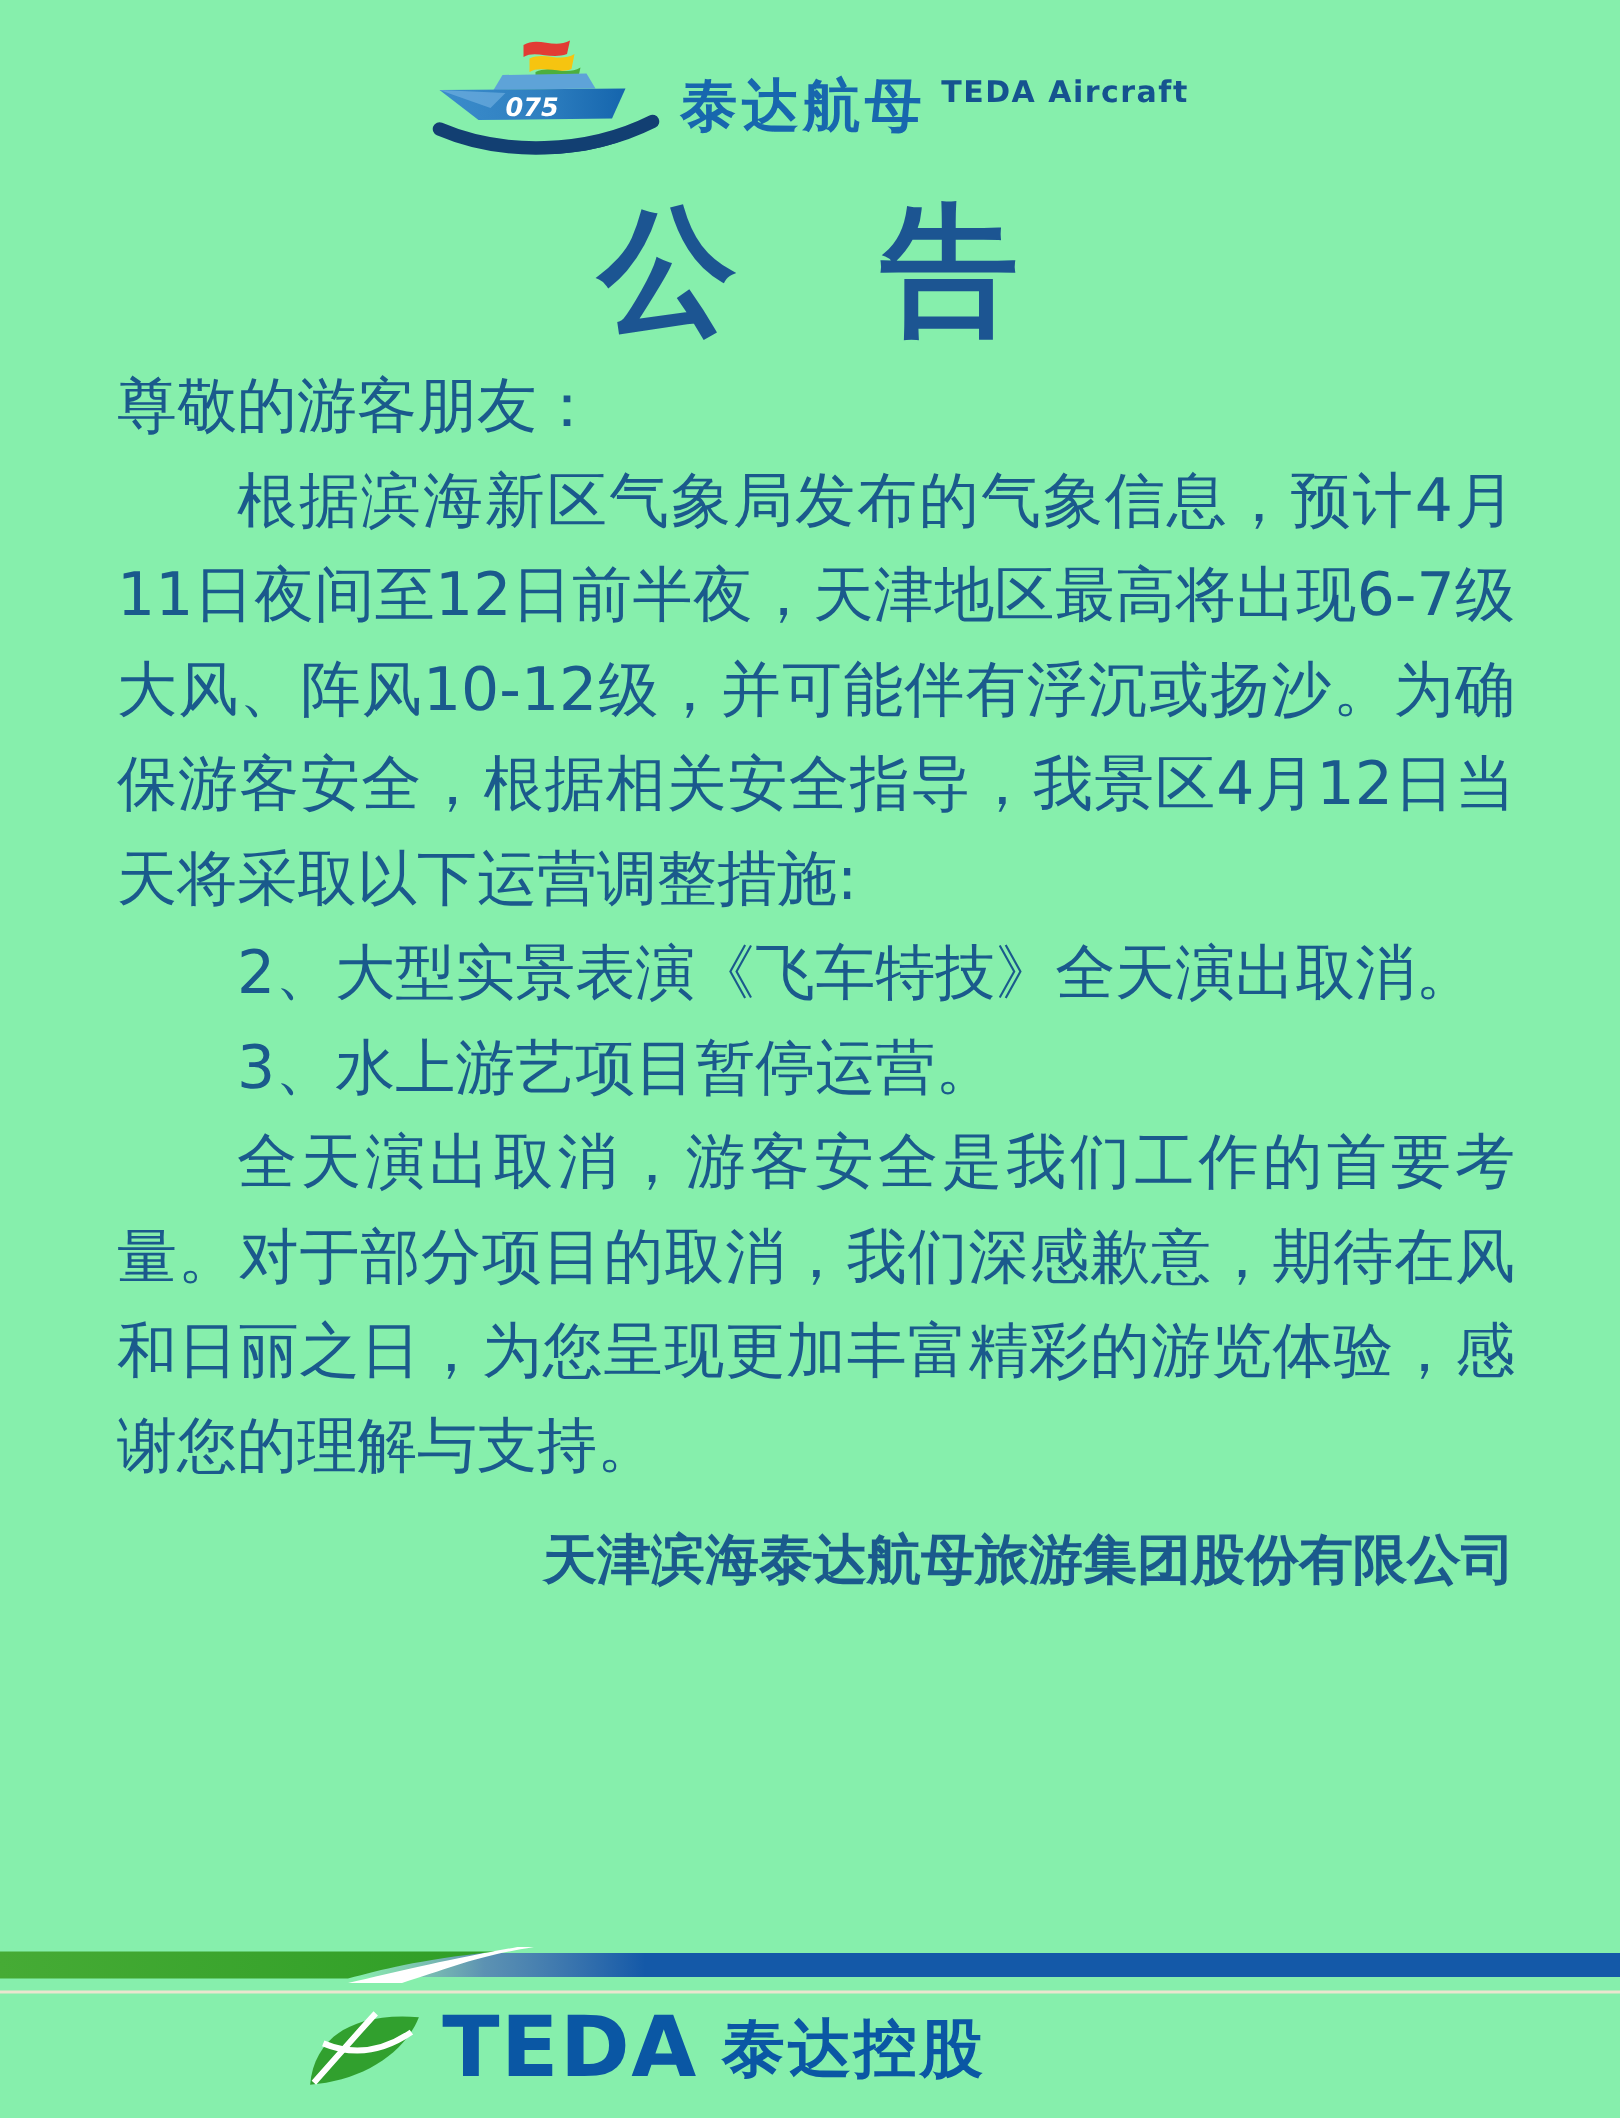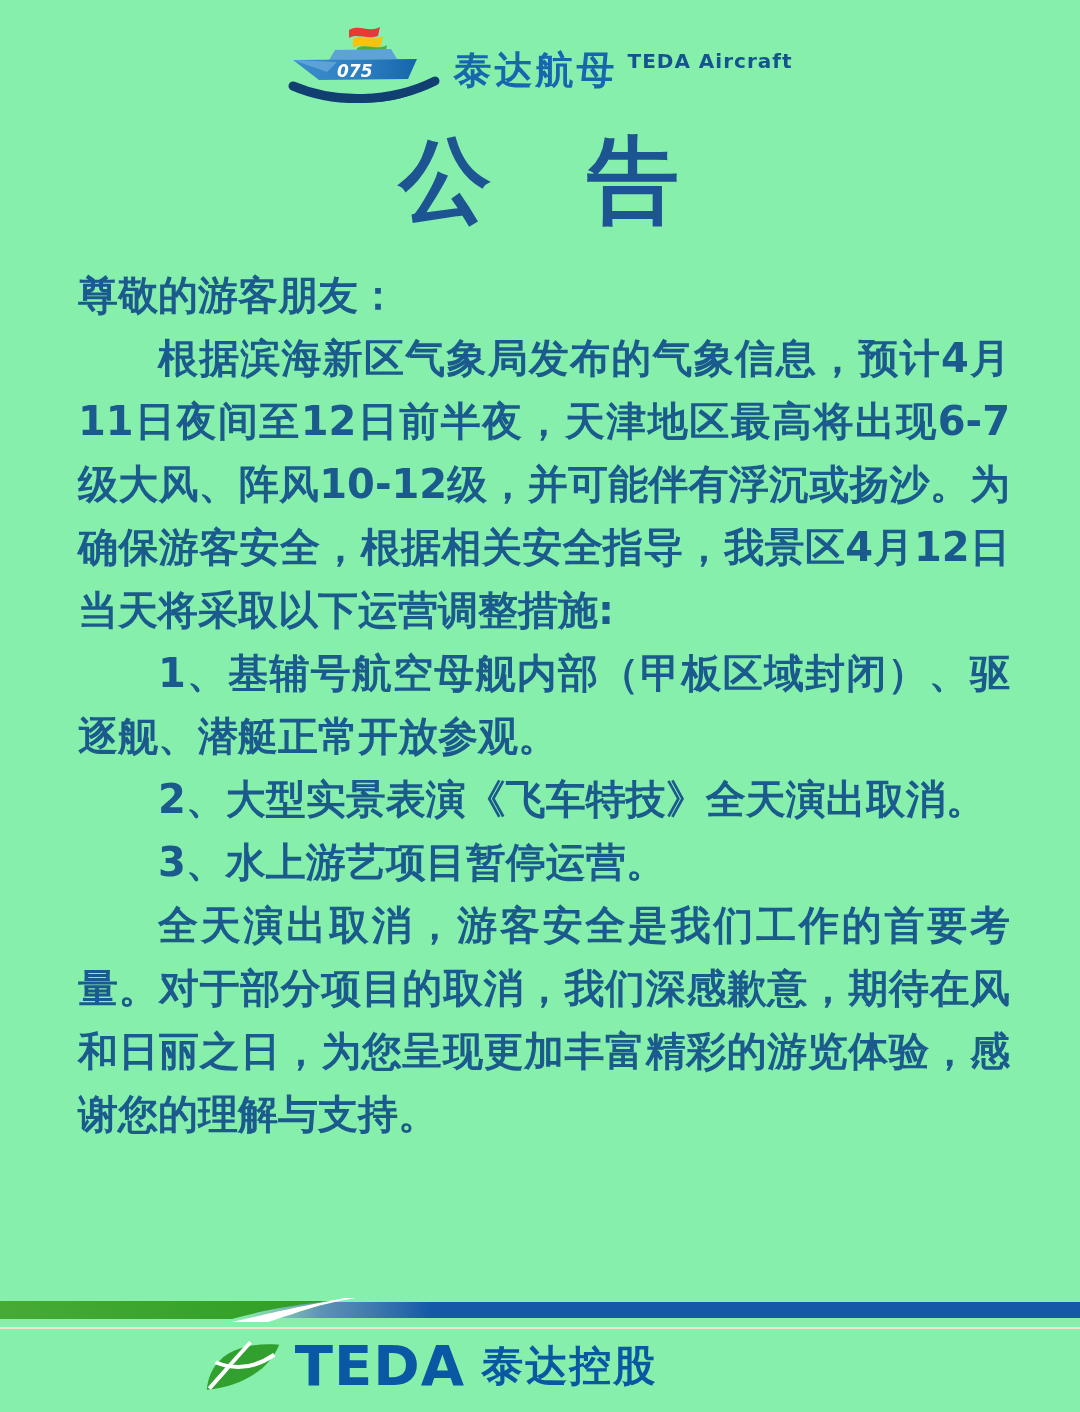--- a/index.html
+++ b/index.html
@@ -45,25 +45,24 @@
     text-align: center;
     font-size: 92px;
     font-weight: 800;
     color: #1c5592;
     line-height: 118px;
     letter-spacing: 2px;
   }
 
   
   .notice-body {
-    margin-top: 24px;
     padding: 0 70px 0 78px;
     color: #1a5a8c;
     font-size: 40px;
-    font-weight: 700;
+    font-weight: 400;
     line-height: 63px;
     text-align: justify;
   }
   .notice-body p { margin: 0; }
   .notice-body p.indent { text-indent: 2em; }
 
   
   .signature {
     margin-top: 16px;
     padding-right: 70px;
@@ -136,27 +135,27 @@
       <span class="logo-cn">泰达航母</span>
       <span class="logo-en">TEDA Aircraft</span>
     </div>
   </div>
 
   <div class="title">公　告</div>
 
   <div class="notice-body">
     <p>尊敬的游客朋友：</p>
     <p class="indent">根据滨海新区气象局发布的气象信息，预计4月11日夜间至12日前半夜，天津地区最高将出现6-7级大风、阵风10-12级，并可能伴有浮沉或扬沙。为确保游客安全，根据相关安全指导，我景区4月12日当天将采取以下运营调整措施:</p>
-    <p class="indent">1、基辅号航空母舰内部（甲板区域封闭）、驱逐舰、潜艇正常开放参观。</p>
     <p class="indent">2、大型实景表演《飞车特技》全天演出取消。</p>
     <p class="indent">3、水上游艺项目暂停运营。</p>
     <p class="indent">全天演出取消，游客安全是我们工作的首要考量。对于部分项目的取消，我们深感歉意，期待在风和日丽之日，为您呈现更加丰富精彩的游览体验，感谢您的理解与支持。</p>
   </div>
 
   <div class="signature">
+    <p>天津滨海泰达航母旅游集团股份有限公司</p>
   </div>
 
   <svg class="band" viewBox="0 0 1080 24" preserveAspectRatio="none">
     <defs>
       <linearGradient id="bandBlue" gradientUnits="userSpaceOnUse" x1="235" y1="0" x2="430" y2="0">
         <stop offset="0" stop-color="#8a7fc0" stop-opacity="0"></stop>
         <stop offset="0.45" stop-color="#4a6ab5" stop-opacity="0.7"></stop>
         <stop offset="1" stop-color="#1459a8"></stop>
       </linearGradient>
       <linearGradient id="bandGreen" gradientUnits="userSpaceOnUse" x1="0" y1="0" x2="330" y2="0">

